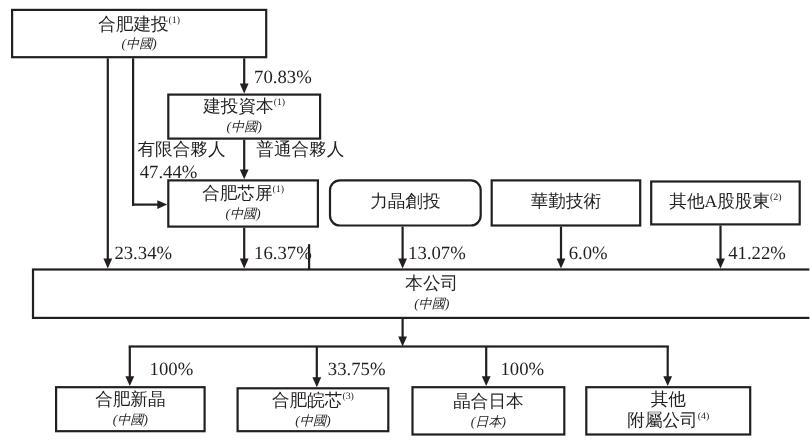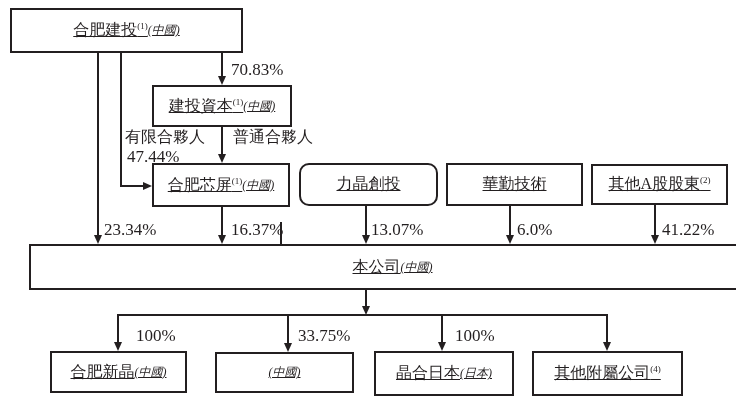--- a/index.html
+++ b/index.html
@@ -10,28 +10,27 @@
     font-family:"Liberation Serif","DejaVu Serif",serif;
     color:#231f20;
     overflow:hidden;
   }
   .box{
     position:absolute;
     box-sizing:border-box;
     border:2px solid #231f20;
     background:#ffffff;
     display:flex;
-    flex-direction:row;
+    flex-direction:column;
     align-items:center;
     justify-content:center;
     text-align:center;
     font-size:16px;
     line-height:1.18;
     white-space:nowrap;
-    text-decoration:underline;
   }
   .box sup{
     font-size:9px;
     line-height:0;
     vertical-align:super;
   }
   .region{
     font-style:italic;
     font-size:12px;
   }
@@ -94,20 +93,21 @@
     <div>本公司</div>
     <div class="region">(中國)</div>
   </div>
 
   <div class="box" style="left:50px;top:351px;width:137px;height:42px;">
     <div>合肥新晶</div>
     <div class="region">(中國)</div>
   </div>
 
   <div class="box" style="left:215px;top:352px;width:139px;height:41px;">
+    <div><span>合肥皖芯</span><sup>(3)</sup></div>
     <div class="region">(中國)</div>
   </div>
 
   <div class="box" style="left:374px;top:351px;width:140px;height:45px;">
     <div>晶合日本</div>
     <div class="region">(日本)</div>
   </div>
 
   <div class="box" style="left:532px;top:351px;width:151px;height:45px;">
     <div>其他</div>

